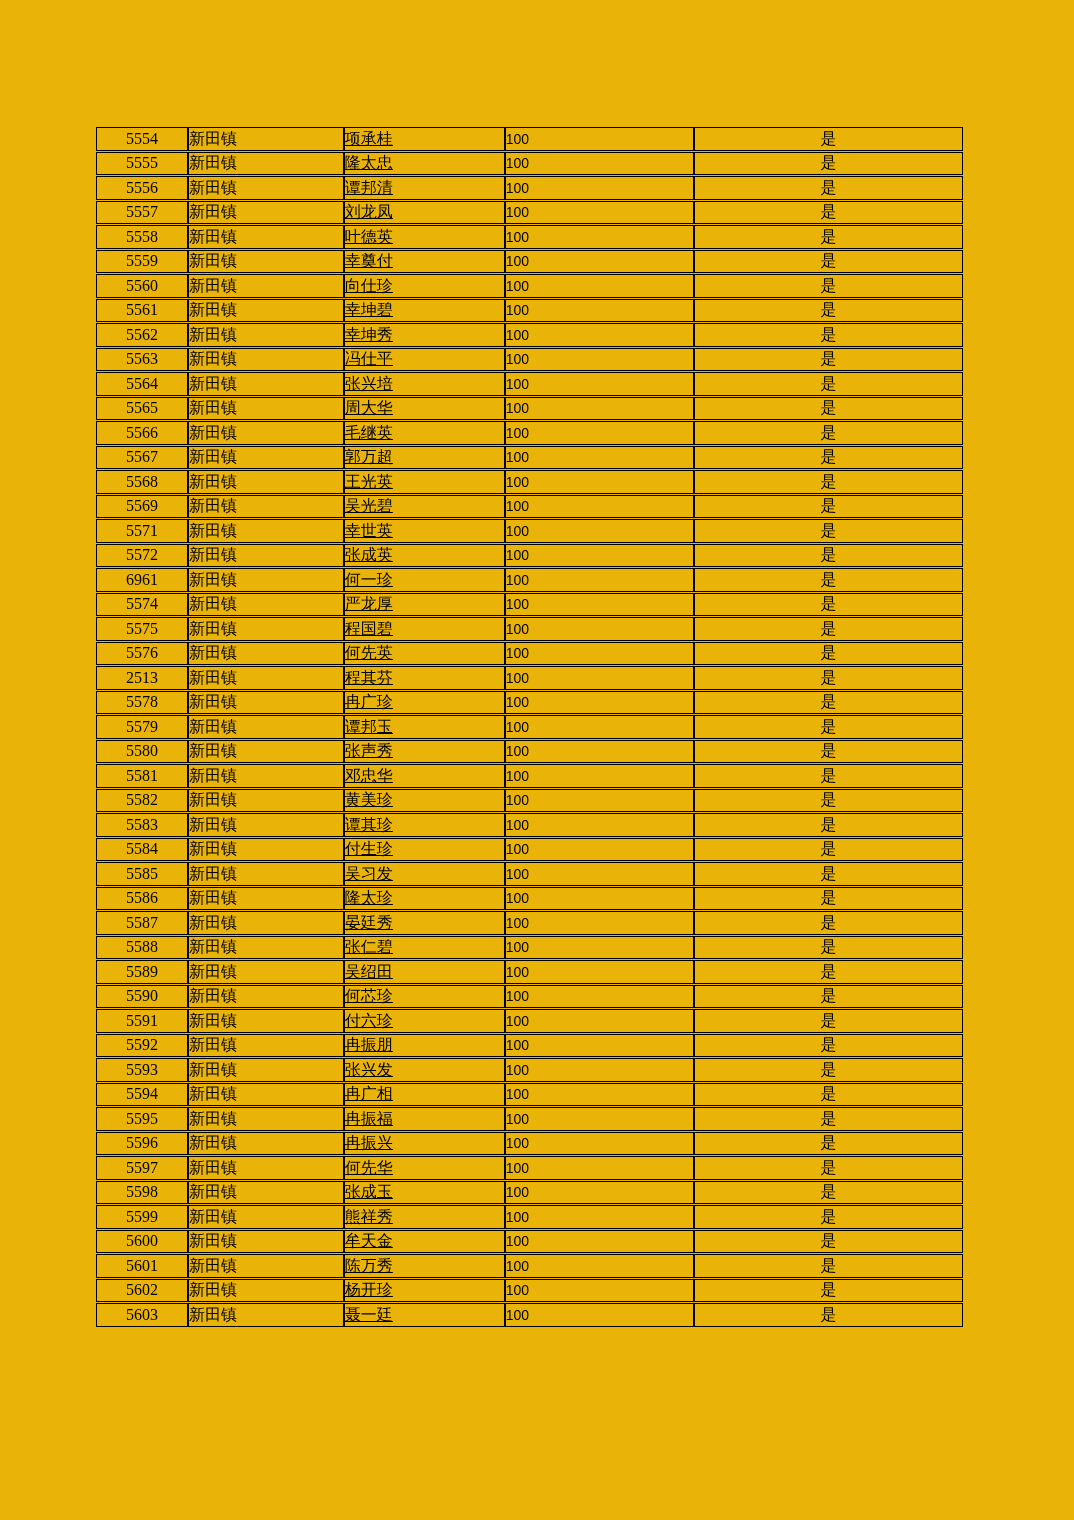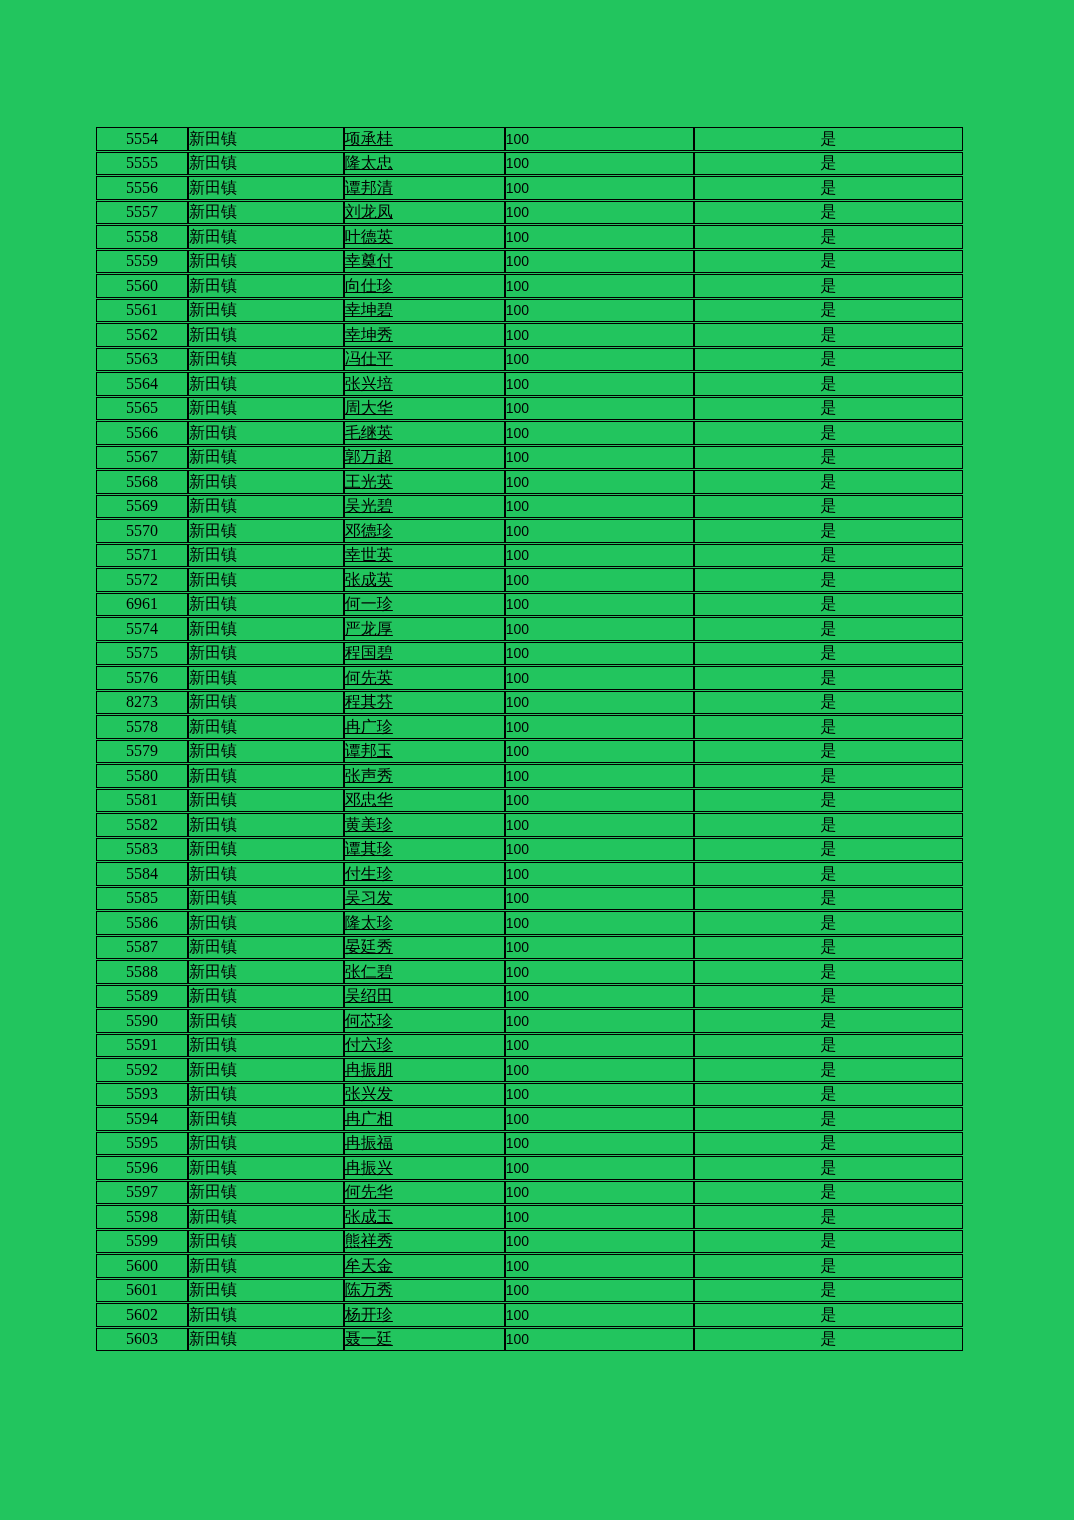--- a/index.html
+++ b/index.html
@@ -10,21 +10,21 @@
   body {
     width: 1074px;
     height: 1520px;
     font-family: "Liberation Serif", "DejaVu Serif", serif;
     color: #000000;
   }
   .page {
     position: relative;
     width: 1074px;
     height: 1520px;
-    background: #22c55e;
+    background: #eab308;
     overflow: hidden;
   }
   table.data-table {
     position: absolute;
     left: 96px;
     top: 126px;
     width: 867px;
     border-collapse: separate;
     border-spacing: 0 1px;
     table-layout: fixed;
@@ -186,27 +186,20 @@
           <td class="col-confirm">是</td>
         </tr>
         <tr>
           <td class="col-num">5569</td>
           <td class="col-town">新田镇</td>
           <td class="col-name">吴光碧</td>
           <td class="col-score">100</td>
           <td class="col-confirm">是</td>
         </tr>
         <tr>
-          <td class="col-num">5570</td>
-          <td class="col-town">新田镇</td>
-          <td class="col-name">邓德珍</td>
-          <td class="col-score">100</td>
-          <td class="col-confirm">是</td>
-        </tr>
-        <tr>
           <td class="col-num">5571</td>
           <td class="col-town">新田镇</td>
           <td class="col-name">幸世英</td>
           <td class="col-score">100</td>
           <td class="col-confirm">是</td>
         </tr>
         <tr>
           <td class="col-num">5572</td>
           <td class="col-town">新田镇</td>
           <td class="col-name">张成英</td>
@@ -235,21 +228,21 @@
           <td class="col-confirm">是</td>
         </tr>
         <tr>
           <td class="col-num">5576</td>
           <td class="col-town">新田镇</td>
           <td class="col-name">何先英</td>
           <td class="col-score">100</td>
           <td class="col-confirm">是</td>
         </tr>
         <tr>
-          <td class="col-num">8273</td>
+          <td class="col-num">2513</td>
           <td class="col-town">新田镇</td>
           <td class="col-name">程其芬</td>
           <td class="col-score">100</td>
           <td class="col-confirm">是</td>
         </tr>
         <tr>
           <td class="col-num">5578</td>
           <td class="col-town">新田镇</td>
           <td class="col-name">冉广珍</td>
           <td class="col-score">100</td>

